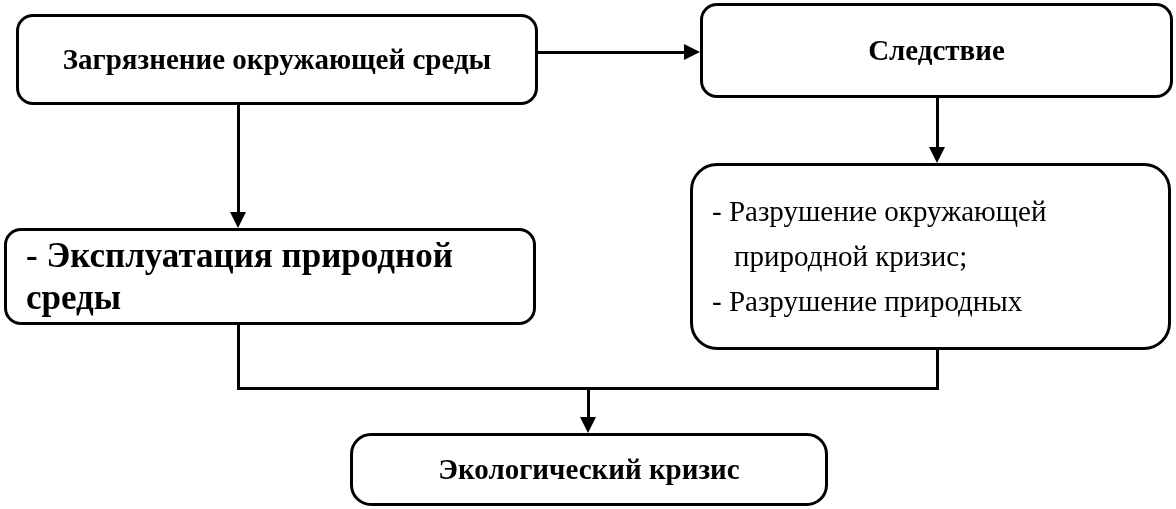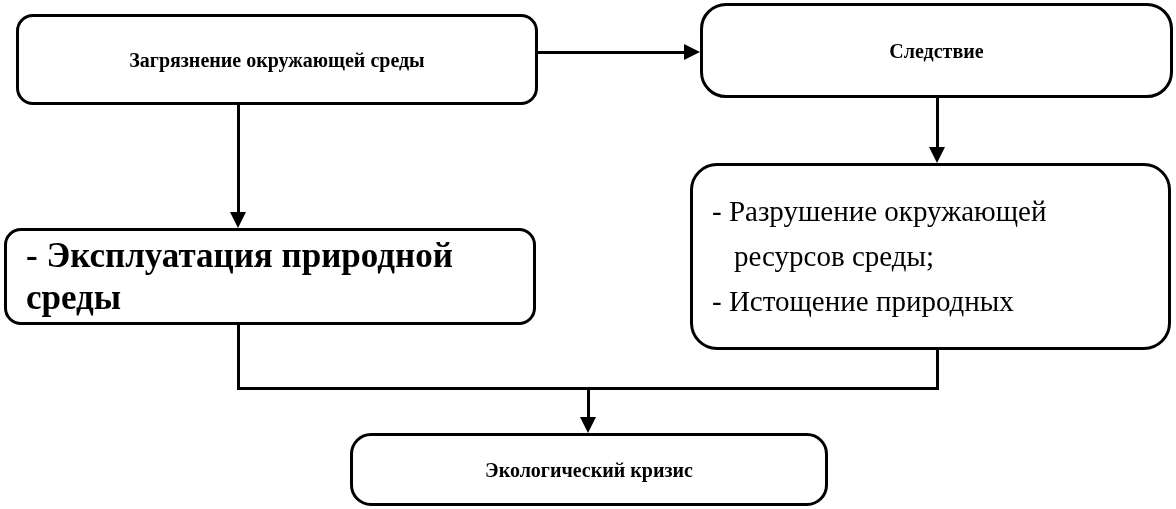--- a/index.html
+++ b/index.html
@@ -19,28 +19,28 @@
   .node {
     position: absolute;
     box-sizing: border-box;
     background: #ffffff;
     border: 3px solid #000000;
     display: flex;
     align-items: center;
     justify-content: center;
   }
   .node .label {
-    font-size: 20px;
+    font-size: 29px;
     line-height: 1.2;
     text-align: center;
   }
   .bold .label { font-weight: bold; }
 
   #node-pollution   { left: 16px;  top: 14px;  width: 522px; height: 91px;  border-radius: 17px; }
-  #node-consequence { left: 700px; top: 3px;   width: 473px; height: 95px;  border-radius: 26px; }
+  #node-consequence { left: 700px; top: 3px;   width: 473px; height: 95px;  border-radius: 17px; }
   #node-exploitation{ left: 4px;   top: 228px; width: 532px; height: 97px;  border-radius: 17px;
                       justify-content: flex-start; }
   #node-exploitation .label { text-align: left; padding-left: 19px; font-size: 35px; font-weight: bold; }
   #node-effects     { left: 690px; top: 163px; width: 481px; height: 187px; border-radius: 27px;
                       flex-direction: column; align-items: stretch; justify-content: center; }
   #node-crisis      { left: 350px; top: 433px; width: 478px; height: 73px;  border-radius: 21px; }
 
   .effline {
     font-size: 29px;
     line-height: 45px;
@@ -98,22 +98,22 @@
   <div class="node bold" id="node-consequence">
     <span class="label">Следствие</span>
   </div>
 
   <div class="node" id="node-exploitation">
     <span class="label">- Эксплуатация природной среды</span>
   </div>
 
   <div class="node" id="node-effects">
     <div class="effline start">- Разрушение окружающей</div>
-    <div class="effline cont">ресурсов среды;</div>
-    <div class="effline start">- Истощение природных</div>
+    <div class="effline cont">природной кризис;</div>
+    <div class="effline start">- Разрушение природных</div>
   </div>
 
   <div class="node bold" id="node-crisis">
     <span class="label">Экологический кризис</span>
   </div>
 
   <div class="line" id="c1-line"></div>
   <div class="head right" id="c1-head"></div>
 
   <div class="line" id="c2-line"></div>

